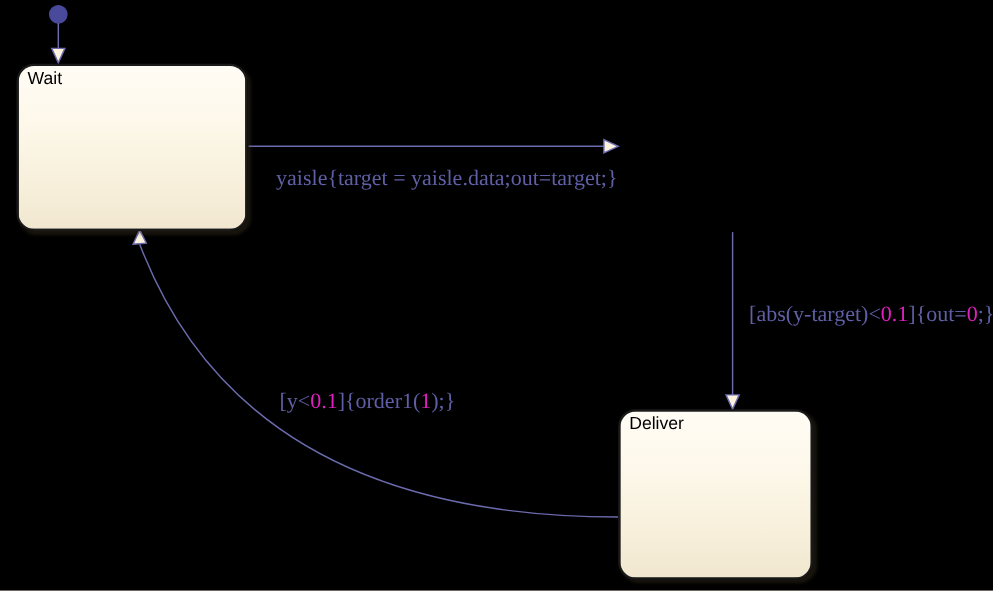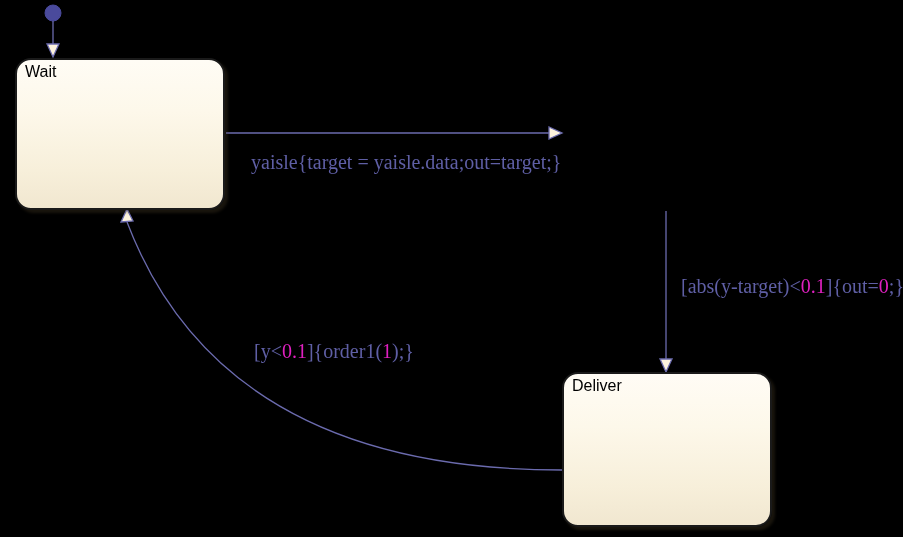--- a/index.html
+++ b/index.html
@@ -79,21 +79,21 @@
       <path d="M 562 470 C 420 470 210 440 127 222" fill="none" stroke="#6b6bae" stroke-width="1.3"></path>
       <polygon points="121,222 133,221 127,209" fill="#fdf3dd" stroke="#6b6bae" stroke-width="1.3"></polygon>
     </g>
   </svg>
 
   <div class="state-box" id="state-wait" style="left: 15px; top: 58px; width: 210px; height: 152px;">
     <span class="state-label">Wait</span>
   </div>
 
 
-  <div class="state-box" id="state-deliver" style="left: 562px; top: 372px; width: 210px; height: 155px;">
+  <div class="state-box" id="state-deliver" style="left: 562px; top: 372px; width: 177px; height: 155px;">
     <span class="state-label">Deliver</span>
   </div>
 
   <div class="edge-label" id="label-wait-to-pickup" style="left: 251px; top: 153px;"><span>yaisle{target = yaisle.data;out=target;}</span></div>
   <div class="edge-label" id="label-pickup-to-deliver" style="left: 681px; top: 277px;"><span>[abs(y-target)&lt;</span><span class="num">0.1</span><span>]{out=</span><span class="num">0</span><span>;}</span></div>
-  <div class="edge-label" id="label-deliver-to-wait" style="left: 254px; top: 342px;"><span>[y&lt;</span><span class="num">0.1</span><span>]{order1(</span><span class="num">1</span><span>);}</span></div>
+  <div class="edge-label" id="label-deliver-to-wait" style="left: 254px; top: 356px;"><span>[y&lt;</span><span class="num">0.1</span><span>]{order1(</span><span class="num">1</span><span>);}</span></div>
 
 </div>
 
 </body></html>

